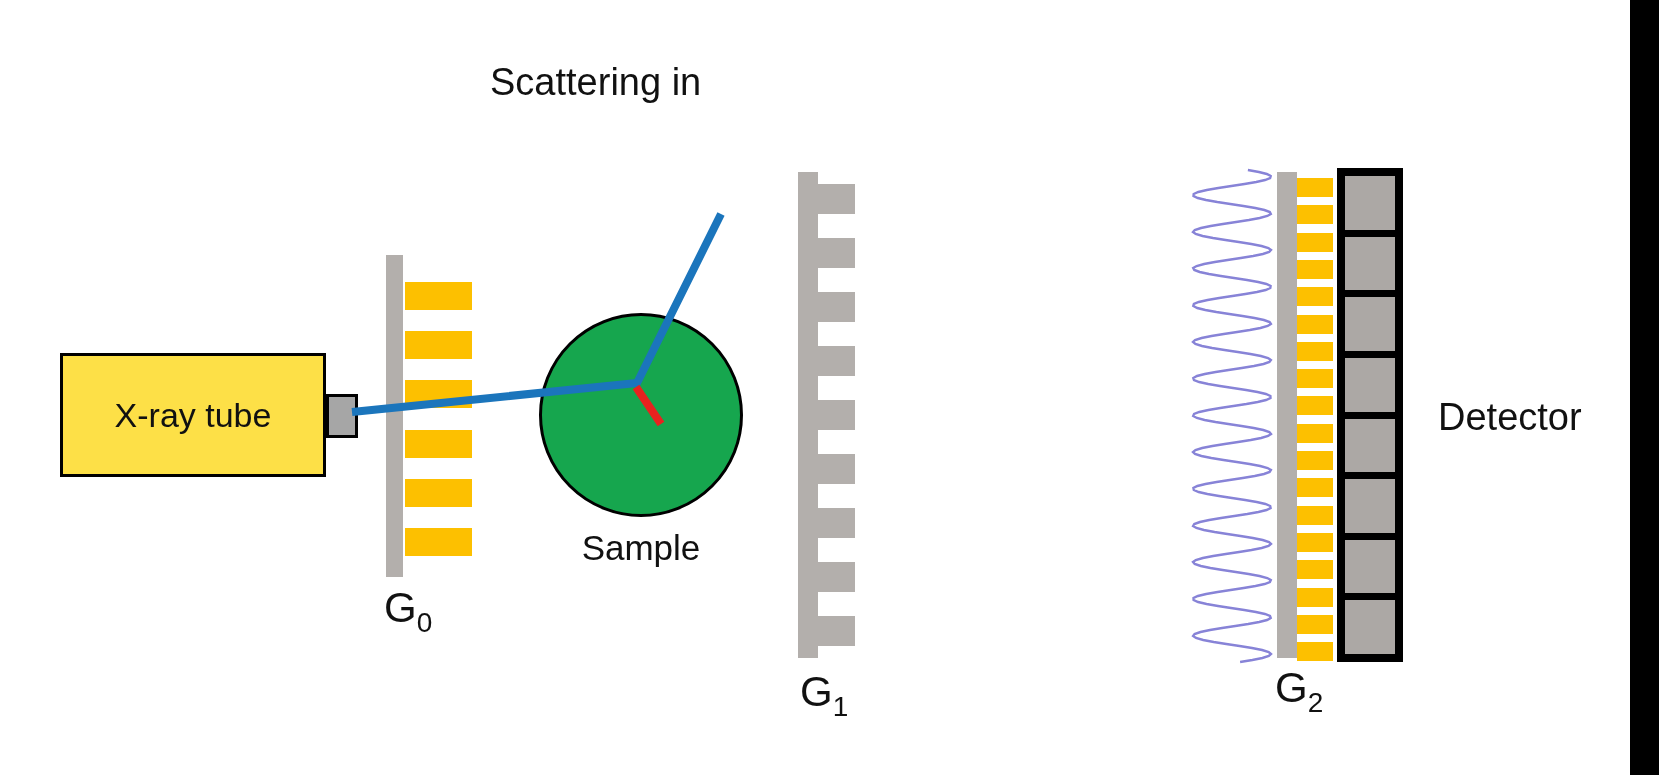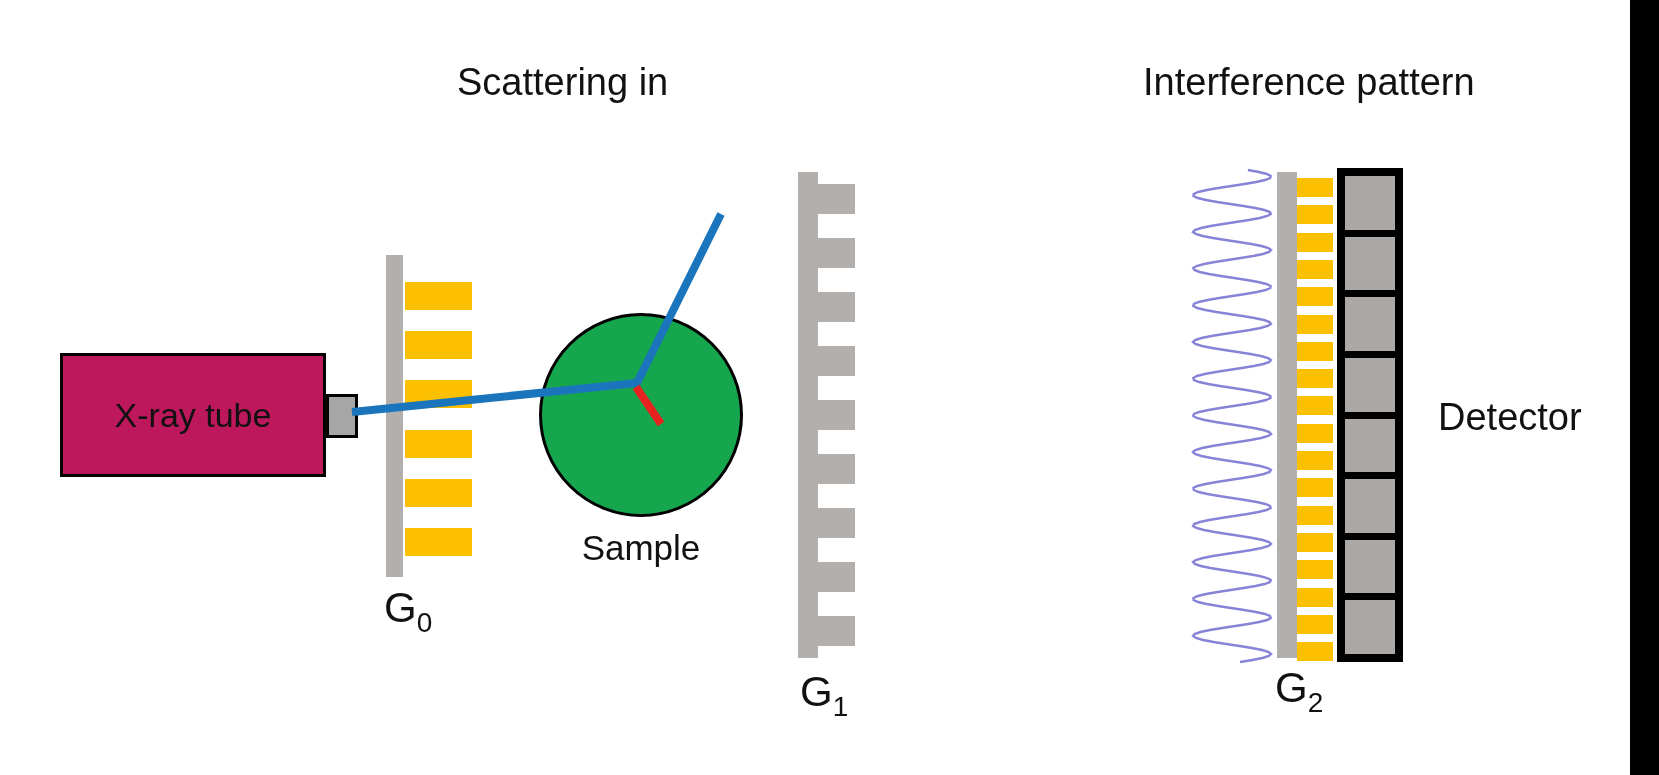--- a/index.html
+++ b/index.html
@@ -42,28 +42,27 @@
     display:flex;flex-direction:column;gap:7px;padding:8px;box-sizing:border-box;
   }
   .dcell{flex:1;}
   #beam-overlay{left:0;top:0;width:1659px;height:775px;pointer-events:none;}
   #wave-svg{left:1180px;top:165px;width:110px;height:505px;}
   #edge-bar{left:1630px;top:0;width:29px;height:775px;background:#000;}
 </style>
 </head>
 <body>
 
-<div class="abs heading" style="left:457px;top:60px;">
+<div class="abs heading" style="left:490px;top:60px;">
   <div>Scattering in</div>
 </div>
 <div class="abs heading" style="left:1143px;top:60px;">
-  <div>Interference pattern</div>
 </div>
 
-<div class="abs tube" style="background: #be185d;">
+<div class="abs tube" style="background: #fde047;">
   <span>X-ray tube</span>
 </div>
 <div class="abs nozzle" style="background: rgb(166, 166, 166);"></div>
 
 <div class="abs spine" id="g0-spine" style="background: rgb(179, 175, 172);"></div>
 <div class="abs barhost" id="g0-bars">
     <div class="bar" style="top: 0px; width: 67px; height: 28px; background: rgb(253, 192, 0);"></div>
     <div class="bar" style="top: 49.2px; width: 67px; height: 28px; background: rgb(253, 192, 0);"></div>
     <div class="bar" style="top: 98.4px; width: 67px; height: 28px; background: rgb(253, 192, 0);"></div>
     <div class="bar" style="top: 147.6px; width: 67px; height: 28px; background: rgb(253, 192, 0);"></div>

